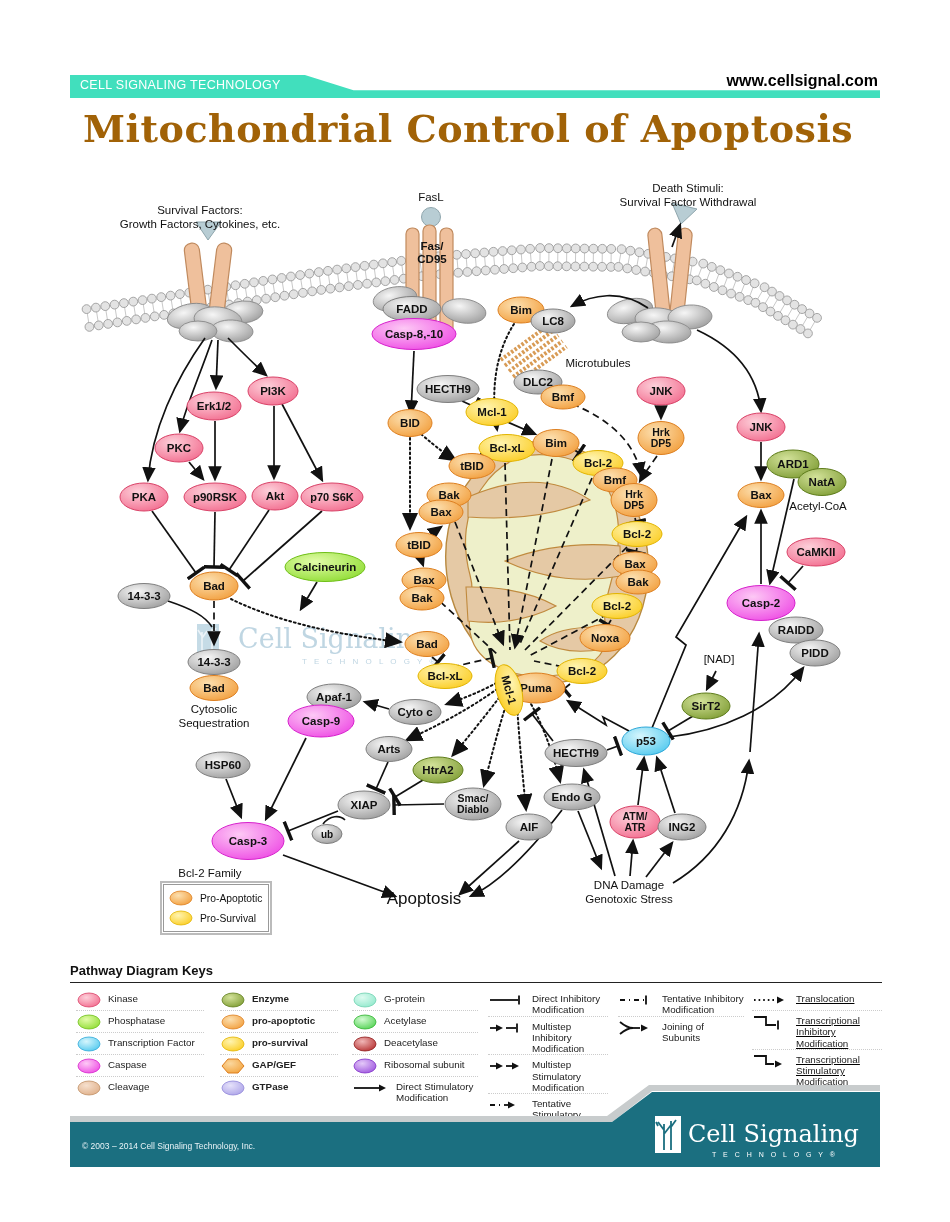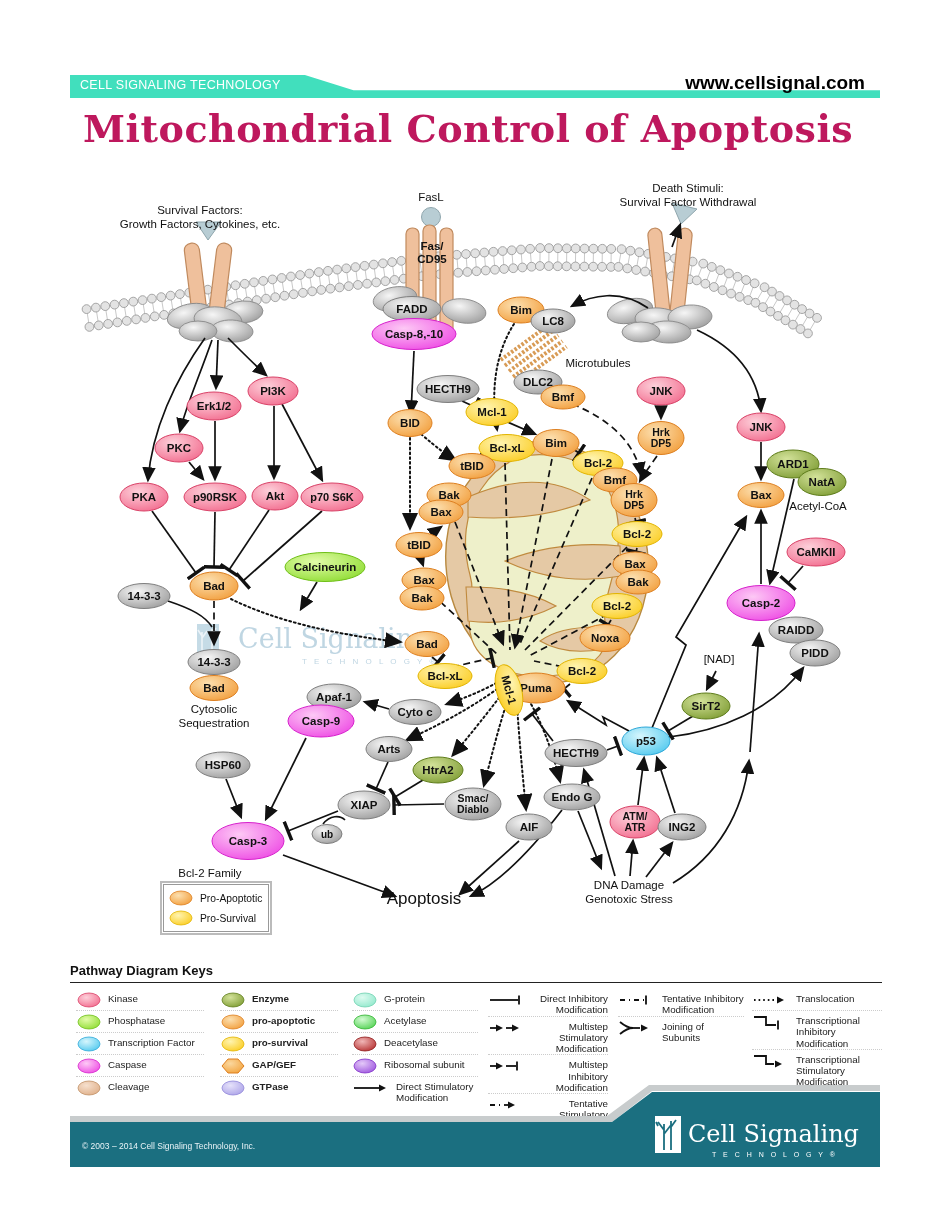--- a/index.html
+++ b/index.html
@@ -2,22 +2,22 @@
 <html><head>
 <meta charset="utf-8">
 <style>
   html,body{margin:0;padding:0;background:#fff;}
   #page{position:relative;width:950px;height:1222px;background:#fff;overflow:hidden;
         font-family:"Liberation Sans",sans-serif;}
   
   #banner{position:absolute;left:70px;top:75px;width:810px;height:23px;background:#41dfbd;
           clip-path:polygon(0 0,29% 0,35% 66%,100% 66%,100% 100%,0 100%);}
   #banner-text{position:absolute;left:80px;top:78px;color:#fff;font-weight:normal;font-size:12.5px;letter-spacing:.3px;}
-  #site-url{position:absolute;right:85px;top:72px;color:#000;font-weight:bold;font-size:19px;}
-  #main-title{position:absolute;left:83px;top:106px;color:#be185d;font-family:"DejaVu Serif",serif;
+  #site-url{position:absolute;right:72px;top:72px;color:#000;font-weight:bold;font-size:16px;}
+  #main-title{position:absolute;left:83px;top:106px;color:#a16207;font-family:"DejaVu Serif",serif;
               font-weight:bold;font-size:38px;letter-spacing:.5px;}
   
   #keys{position:absolute;left:70px;top:963px;width:812px;}
   #keys-title{font-weight:bold;font-size:13px;color:#111;padding-bottom:4px;border-bottom:1.6px solid #222;}
   .kcol{position:absolute;top:26px;}
   .krow{display:flex;align-items:flex-start;gap:6px;min-height:22px;border-bottom:1px dotted #ccc;
         padding-top:3px;box-sizing:border-box;}
   .krow:last-child{border-bottom:none;}
   .krow span{font-size:9.8px;color:#222;line-height:1.15;padding-top:1px;}
   .krow svg{flex:0 0 auto;}
@@ -892,48 +892,48 @@
           <span>Ribosomal subunit</span>
         </div>
         <div class="krow">
           <svg width="38" height="17">
             <path d="M2,8 H27" stroke="#111" stroke-width="1.8" fill="none"></path>
             <polygon points="27,4.5 34,8 27,11.5" fill="#111"></polygon>
           </svg>
           <span>Direct Stimulatory Modification</span>
         </div>
       </div>
-    <div class="kcol" style="left:418px;width:120px;text-align:right;">
+    <div class="kcol" style="left:418px;width:120px;">
         <div class="krow">
           <svg width="38" height="17">
             <path d="M2,8 H30" stroke="#111" stroke-width="1.8" fill="none"></path>
             <path d="M31,3.5 L31,12.5" stroke="#111" stroke-width="1.8" fill="none"></path>
           </svg>
           <span>Direct Inhibitory Modification</span>
+        </div>
+        <div class="krow">
+          <svg width="38" height="17">
+            <path d="M2,8 H8" stroke="#111" stroke-width="1.8" fill="none"></path>
+            <polygon points="8,4.5 15,8 8,11.5" fill="#111"></polygon>
+            <path d="M18,8 H28" stroke="#111" stroke-width="1.8" fill="none"></path>
+            <path d="M29,3.5 L29,12.5" stroke="#111" stroke-width="1.8" fill="none"></path>
+          </svg>
+          <span>Multistep Inhibitory Modification</span>
         </div>
         <div class="krow">
           <svg width="38" height="17">
             <path d="M2,8 H8" stroke="#111" stroke-width="1.8" fill="none"></path>
             <polygon points="8,4.5 15,8 8,11.5" fill="#111"></polygon>
             <path d="M18,8 H24" stroke="#111" stroke-width="1.8" fill="none"></path>
             <polygon points="24,4.5 31,8 24,11.5" fill="#111"></polygon>
           </svg>
           <span>Multistep Stimulatory Modification</span>
         </div>
         <div class="krow">
           <svg width="38" height="17">
-            <path d="M2,8 H8" stroke="#111" stroke-width="1.8" fill="none"></path>
-            <polygon points="8,4.5 15,8 8,11.5" fill="#111"></polygon>
-            <path d="M18,8 H28" stroke="#111" stroke-width="1.8" fill="none"></path>
-            <path d="M29,3.5 L29,12.5" stroke="#111" stroke-width="1.8" fill="none"></path>
-          </svg>
-          <span>Multistep Inhibitory Modification</span>
-        </div>
-        <div class="krow">
-          <svg width="38" height="17">
             <path d="M2,8 H12" stroke="#111" stroke-width="1.8" fill="none" stroke-dasharray="5,4"></path>
             <polygon points="20,4.5 27,8 20,11.5" fill="#111"></polygon>
             <path d="M16,8 H20" stroke="#111" stroke-width="1.8" fill="none" stroke-dasharray="5,4"></path>
           </svg>
           <span>Tentative Stimulatory Modification</span>
         </div>
       </div>
     <div class="kcol" style="left:548px;width:126px;">
         <div class="krow">
           <svg width="38" height="17">
@@ -946,21 +946,21 @@
         <div class="krow">
           <svg width="38" height="17">
             <path d="M2,2 C8,7 11,8 15,8" stroke="#111" stroke-width="1.8" fill="none"></path>
             <path d="M2,14 C8,9 11,8 15,8" stroke="#111" stroke-width="1.8" fill="none"></path>
             <path d="M15,8 H22" stroke="#111" stroke-width="1.8" fill="none"></path>
             <polygon points="23,4.5 30,8 23,11.5" fill="#111"></polygon>
           </svg>
           <span>Joining of Subunits</span>
         </div>
       </div>
-    <div class="kcol" style="left:682px;width:130px;">
+    <div class="kcol" style="left:682px;width:130px;text-decoration:underline;">
         <div class="krow">
           <svg width="38" height="17">
             <path d="M2,8 H24" stroke="#111" stroke-width="1.8" fill="none" stroke-dasharray="1.6,3"></path>
             <polygon points="25,4.5 32,8 25,11.5" fill="#111"></polygon>
           </svg>
           <span>Translocation</span>
         </div>
         <div class="krow">
           <svg width="38" height="17">
             <path d="M2,3 H14 V11 H24" stroke="#111" stroke-width="1.8" fill="none"></path>

